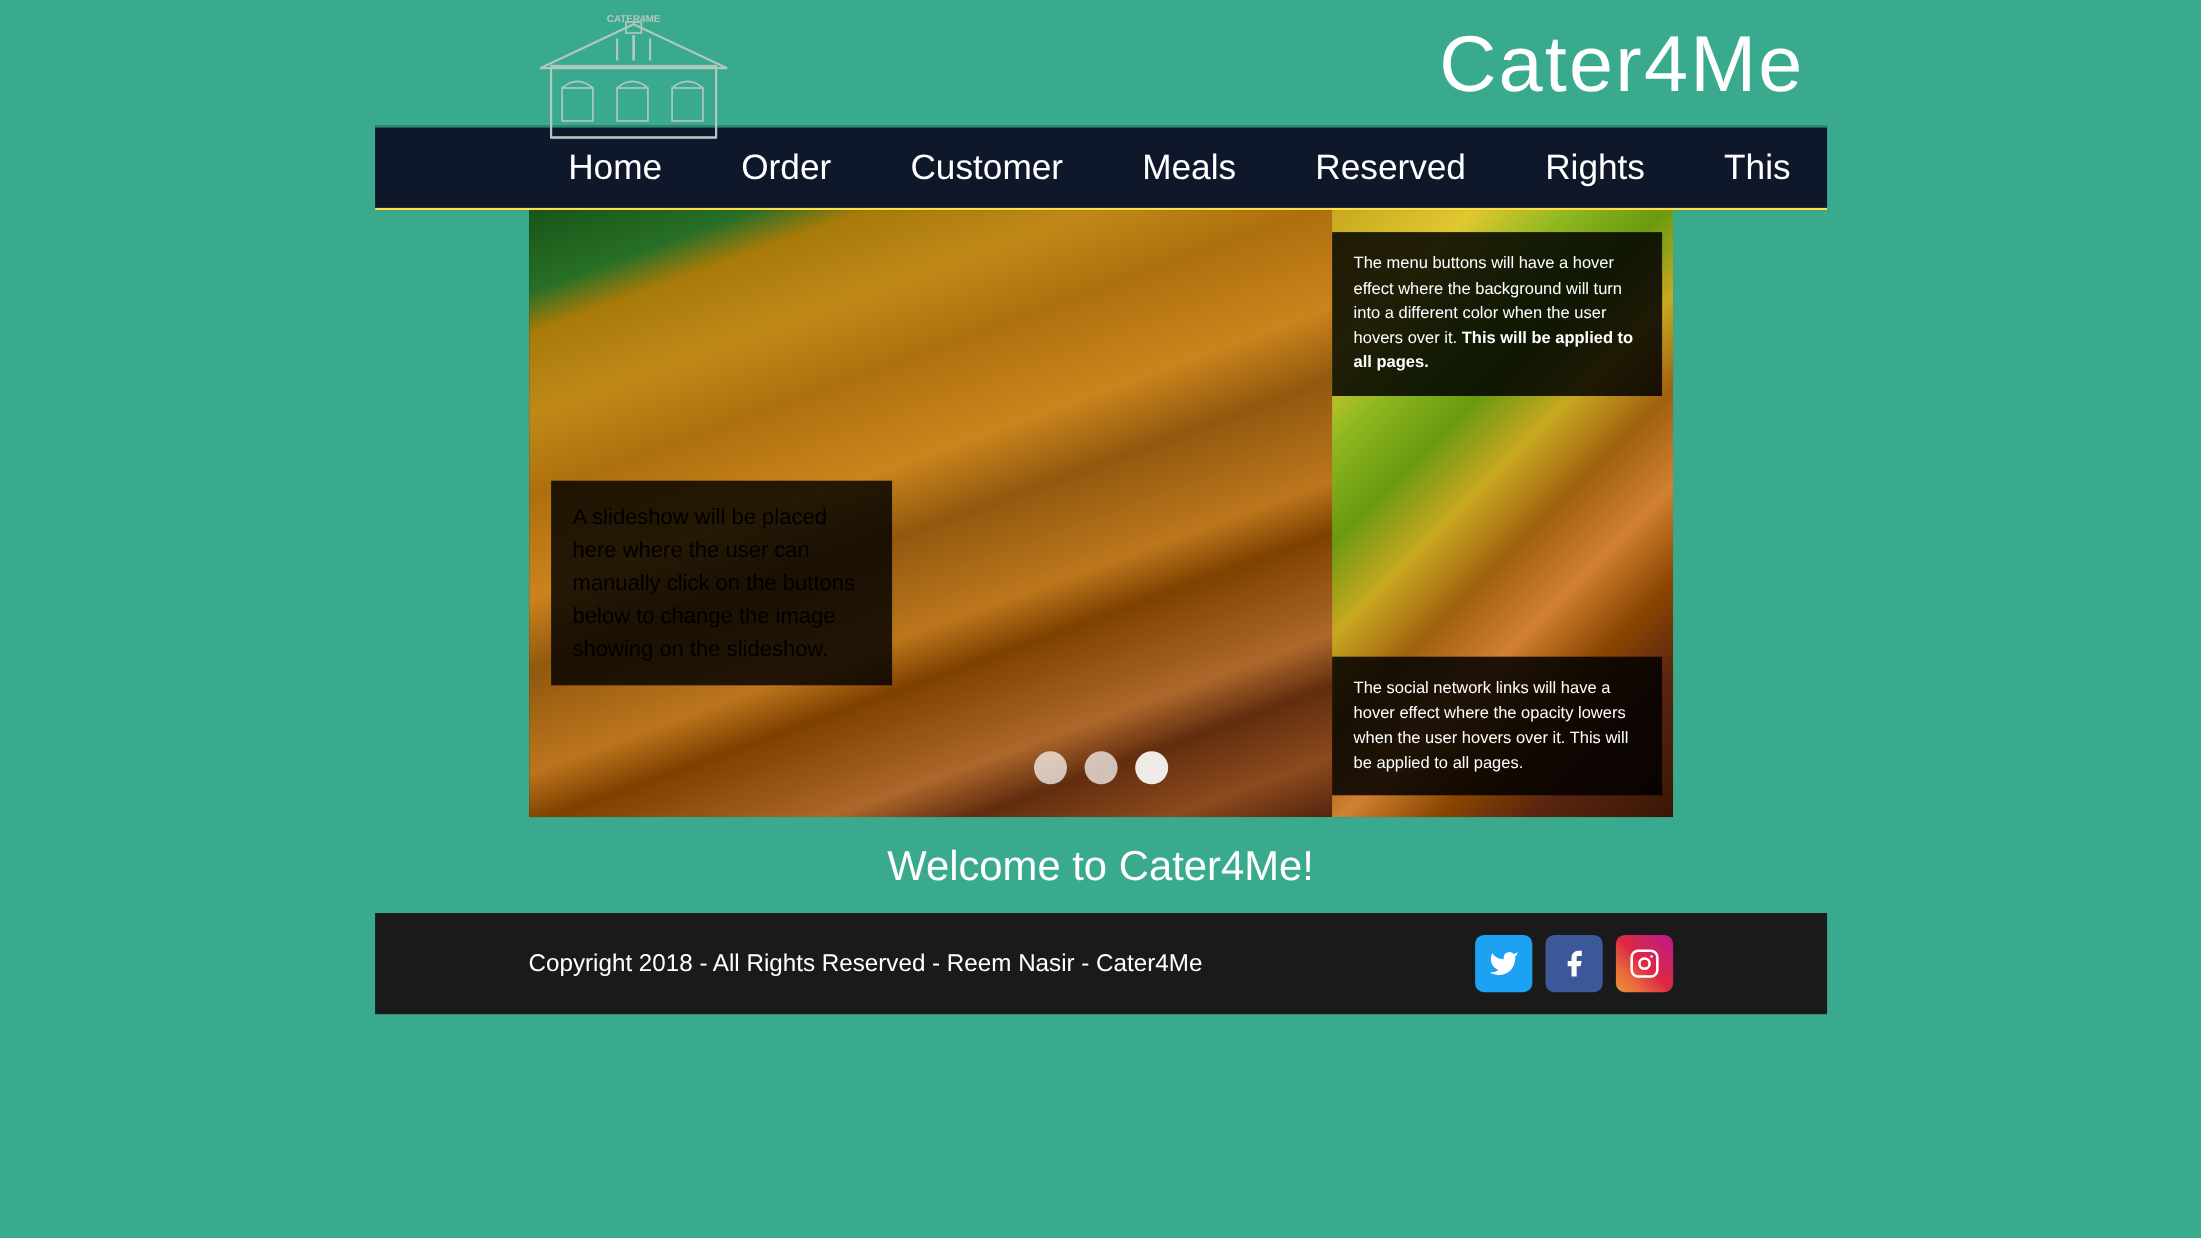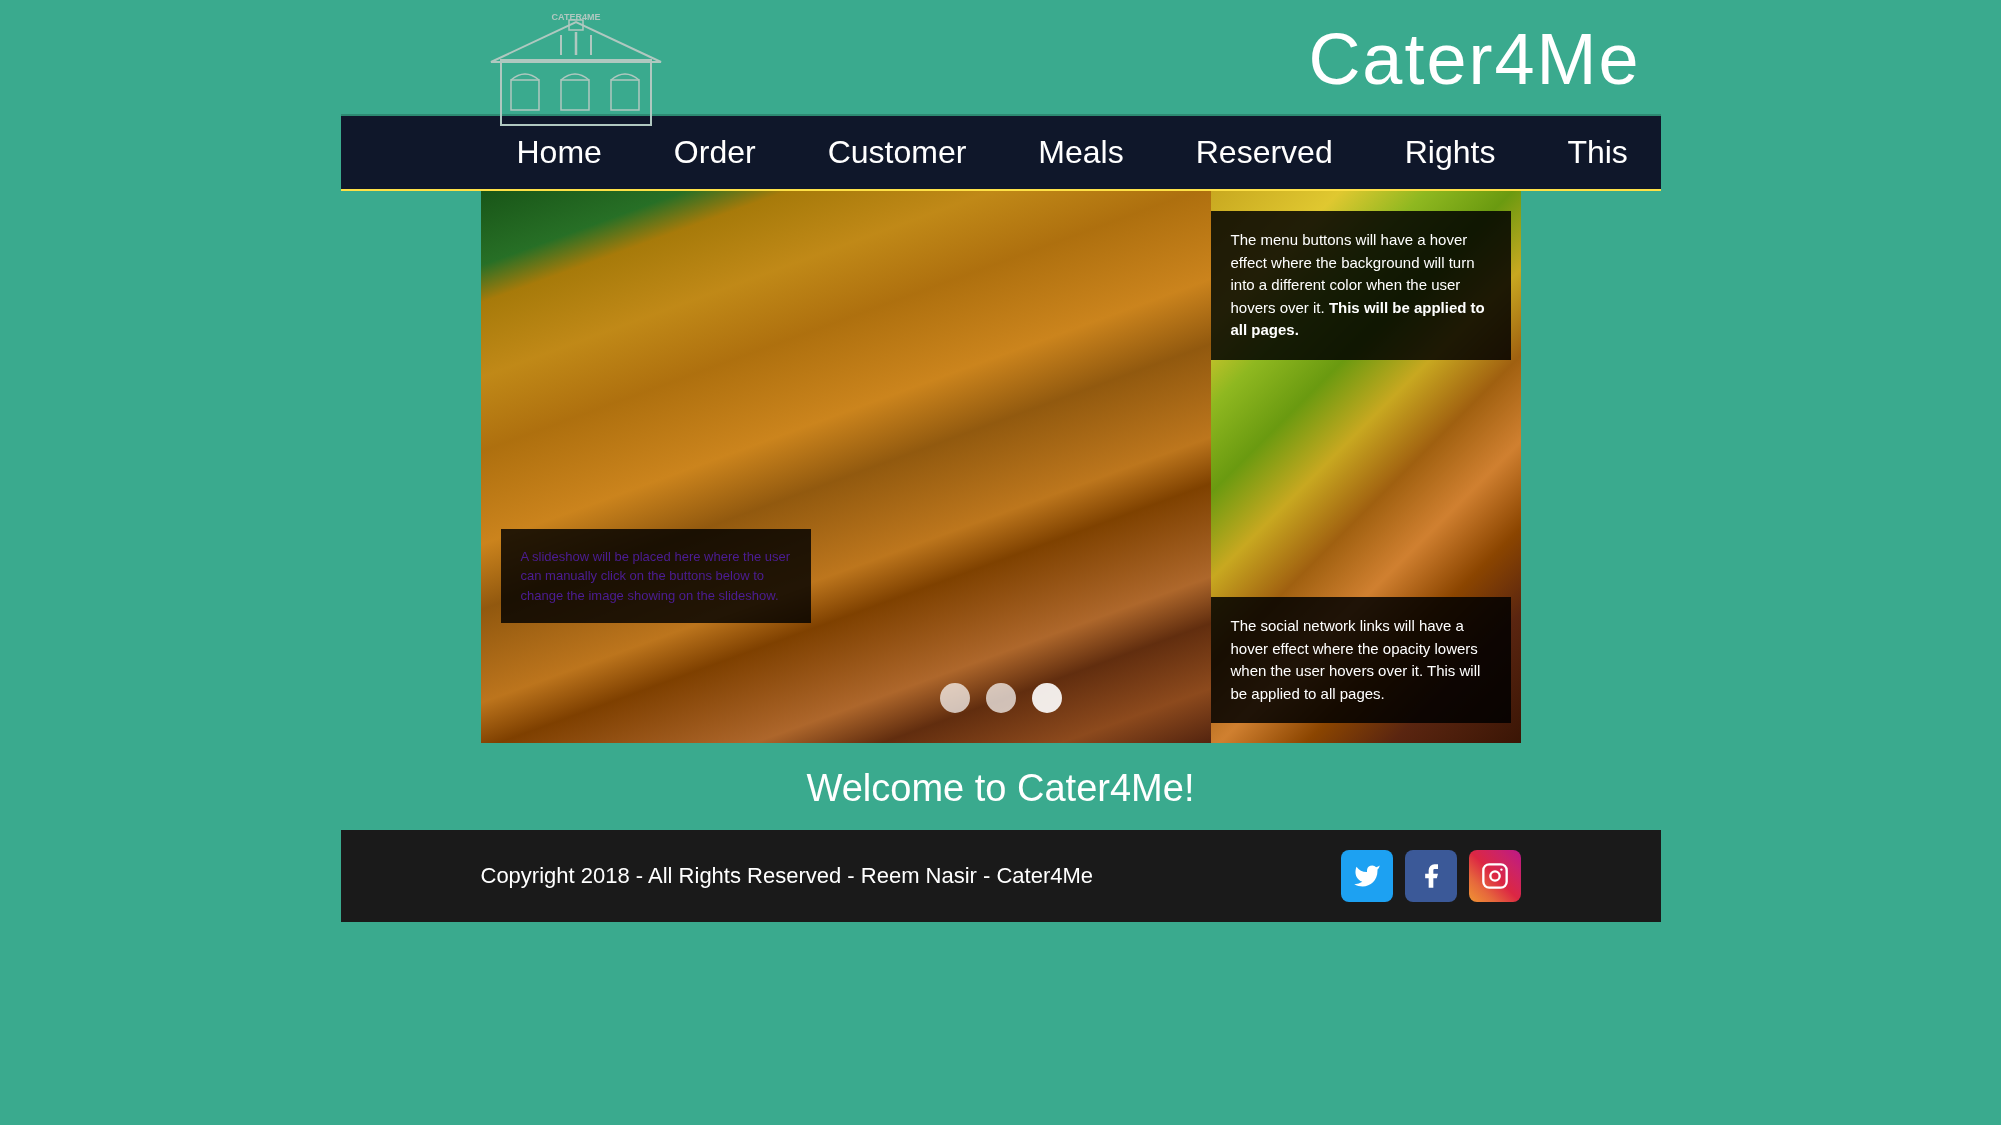--- a/index.html
+++ b/index.html
@@ -111,24 +111,24 @@
         #5a2510 85%, #3a1505 100%
       );
     }
 
     
     #slideshow-text-box {
       position: absolute;
       bottom: 120px;
       left: 20px;
       background-color: rgba(0,0,0,0.82);
-      color: #4c1d95;
+      color: #000000;
       padding: 18px 20px;
       max-width: 310px;
-      font-size: 13px;
+      font-size: 20px;
       line-height: 1.5;
     }
     #hover-text-box {
       position: absolute;
       top: 20px;
       right: 10px;
       background-color: rgba(0,0,0,0.85);
       color: #ffffff;
       padding: 18px 20px;
       max-width: 300px;

